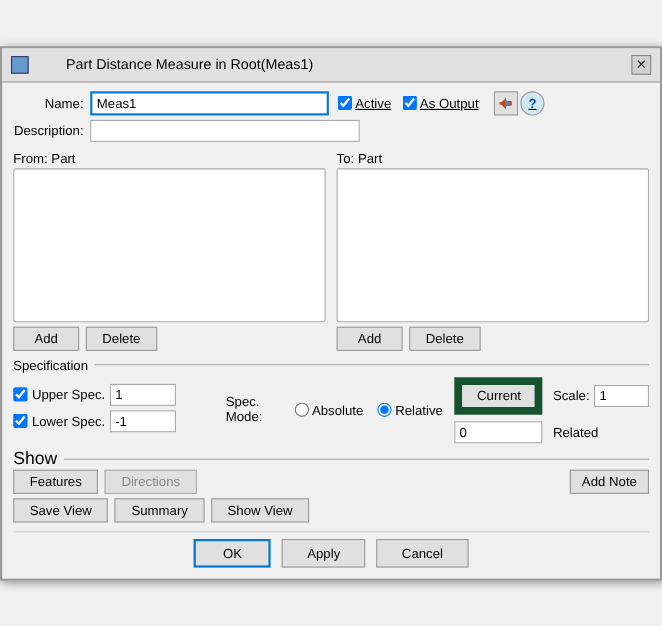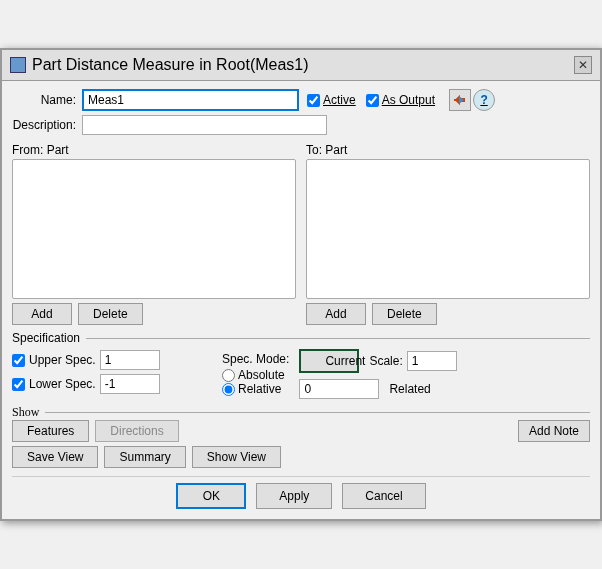--- a/index.html
+++ b/index.html
@@ -32,22 +32,23 @@
       gap: 6px;
     }
     .title-icon {
       width: 16px;
       height: 16px;
       background: #6699cc;
       border: 1px solid #336;
       display: inline-block;
     }
     .title-text {
-      font-size: 16px;
+      font-size: 13px;
       font-weight: normal;
+      margin-left: 28px;
     }
     .close-btn {
       width: 18px;
       height: 18px;
       background: #d0d0d0;
       border: 1px solid #888;
       cursor: pointer;
       display: flex;
       align-items: center;
       justify-content: center;
@@ -179,46 +180,46 @@
     }
     .spec-input {
       width: 60px;
       border: 1px solid #aaa;
       padding: 2px 4px;
       font-size: 12px;
       background: #fff;
     }
     .spec-middle {
       display: flex;
-      flex-direction: column;
-      gap: 0;
+      flex-direction: row;
+      gap: 13px;
     }
     .spec-mode-label {
       font-size: 12px;
       margin-bottom: 2px;
     }
     .radio-label {
       display: flex;
       align-items: center;
       gap: 3px;
       font-size: 12px;
     }
     .spec-right {
       display: flex;
       flex-direction: column;
       gap: 6px;
       flex: 1;
     }
     .current-btn {
       background: #e0e0e0;
-      border: 2px solid #14532d;
-      padding: 3px 24px;
-      font-size: 12px;
-      cursor: pointer;
-      width: 60px;
+      border: 7px solid #14532d;
+      padding: 3px 14px;
+      font-size: 12px;
+      cursor: pointer;
+      width: 80px;
       text-align: center;
     }
     .scale-row {
       display: flex;
       align-items: center;
       gap: 4px;
     }
     .scale-input {
       width: 50px;
       border: 1px solid #aaa;
@@ -239,25 +240,24 @@
       gap: 0;
     }
     .related-select {
       width: 80px;
       border: 1px solid #aaa;
       padding: 1px 2px;
       font-size: 12px;
       background: #fff;
     }
     .show-header {
-      font-size: 12px;
+      font-size: 16px;
       display: flex;
       align-items: center;
       width: 100%;
-      font-family: Liberation Serif, serif;
     }
     .show-header::after {
       content: '';
       flex: 1;
       height: 1px;
       background: #aaa;
       margin-left: 6px;
     }
     .show-buttons {
       display: flex;

